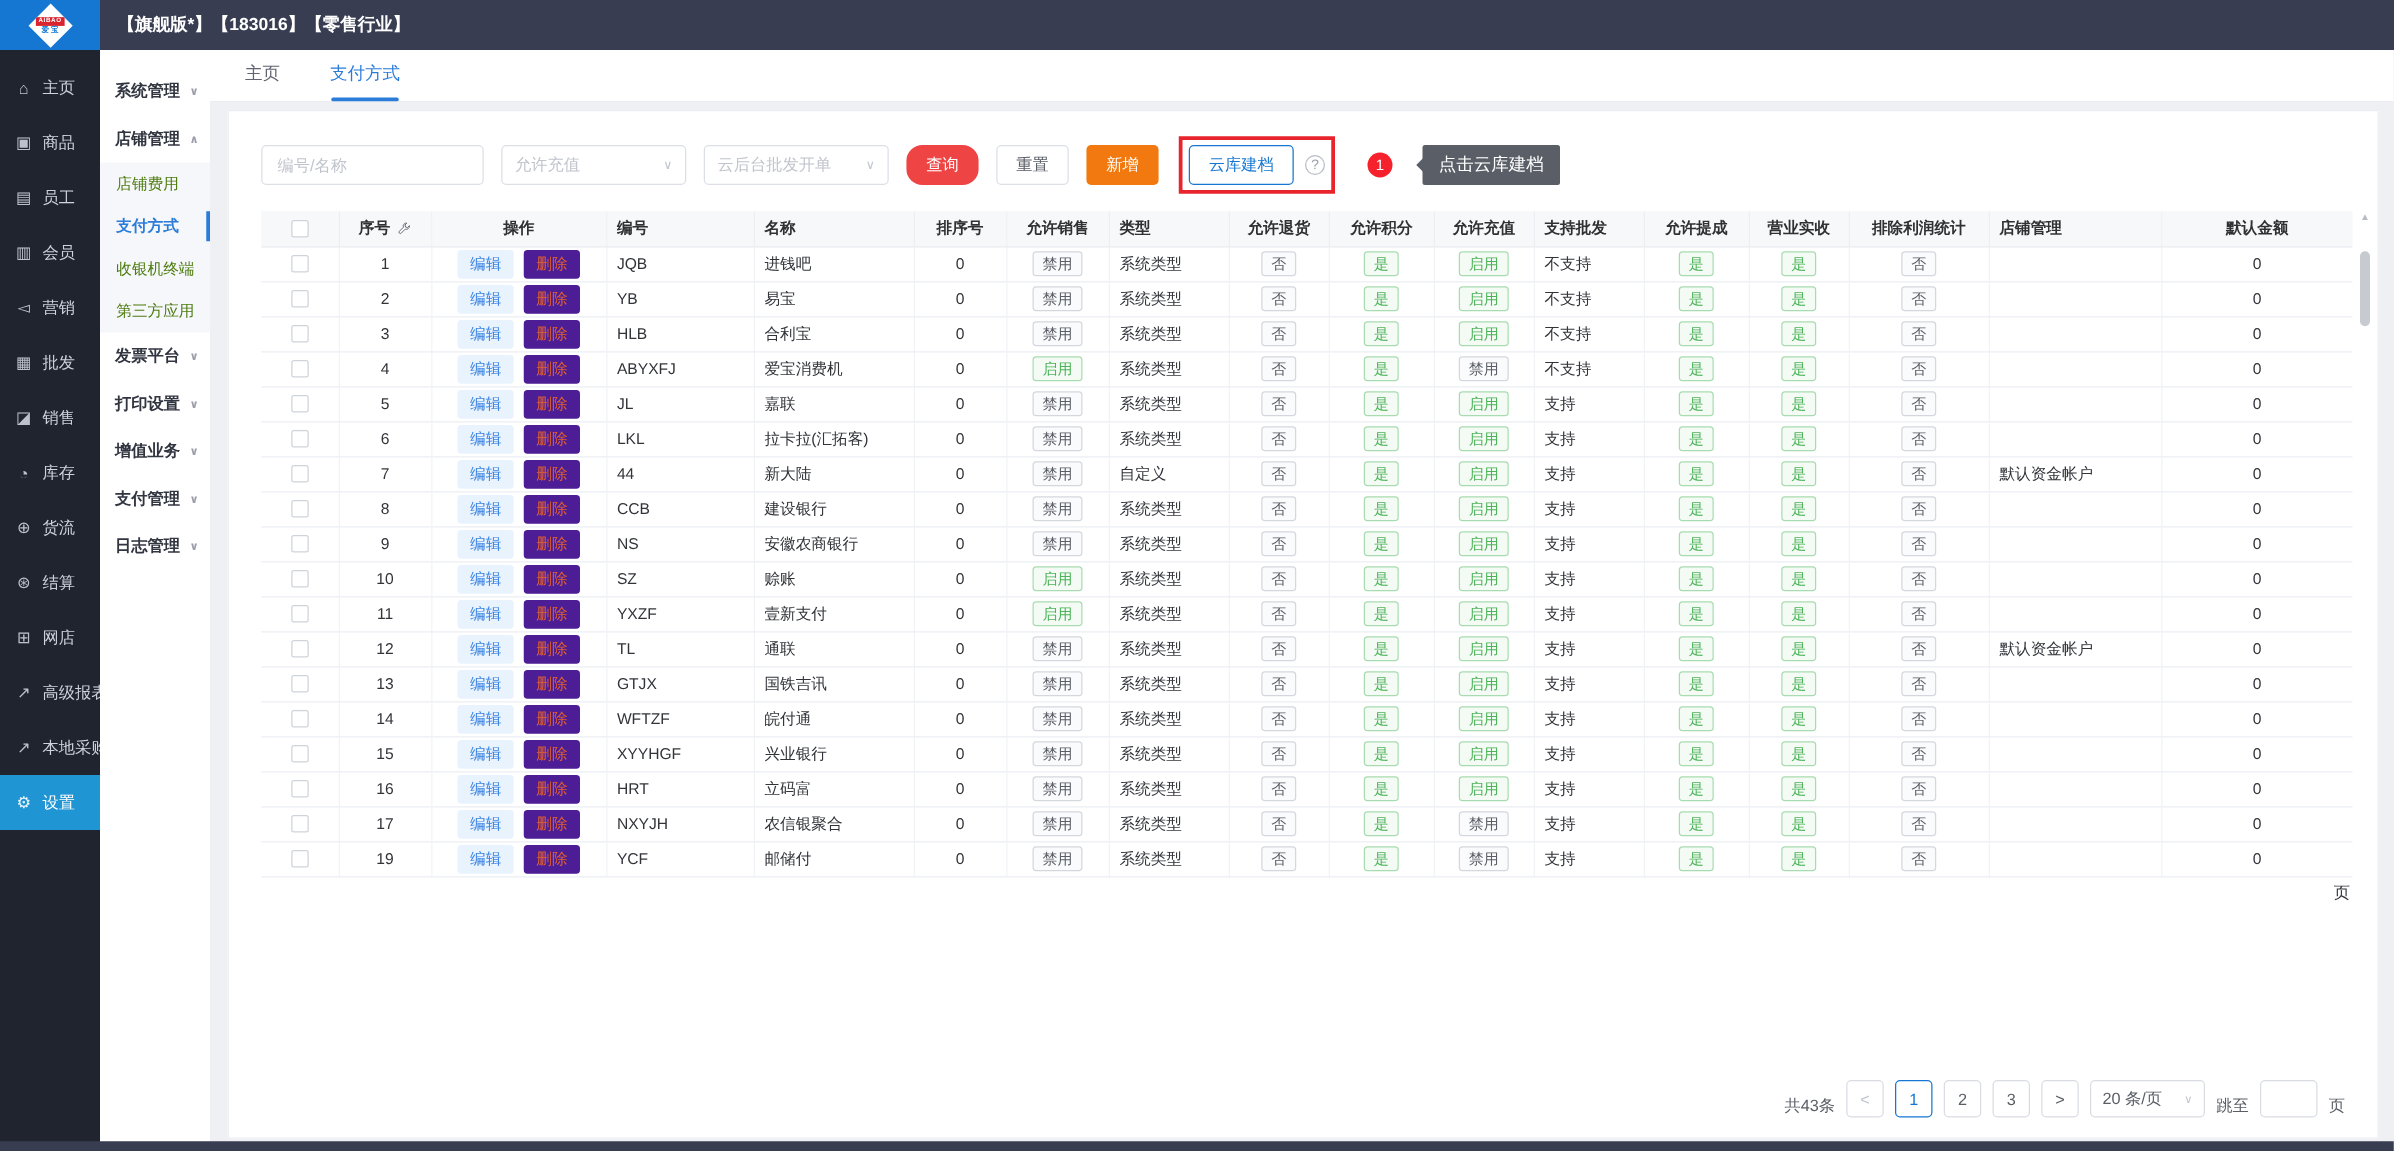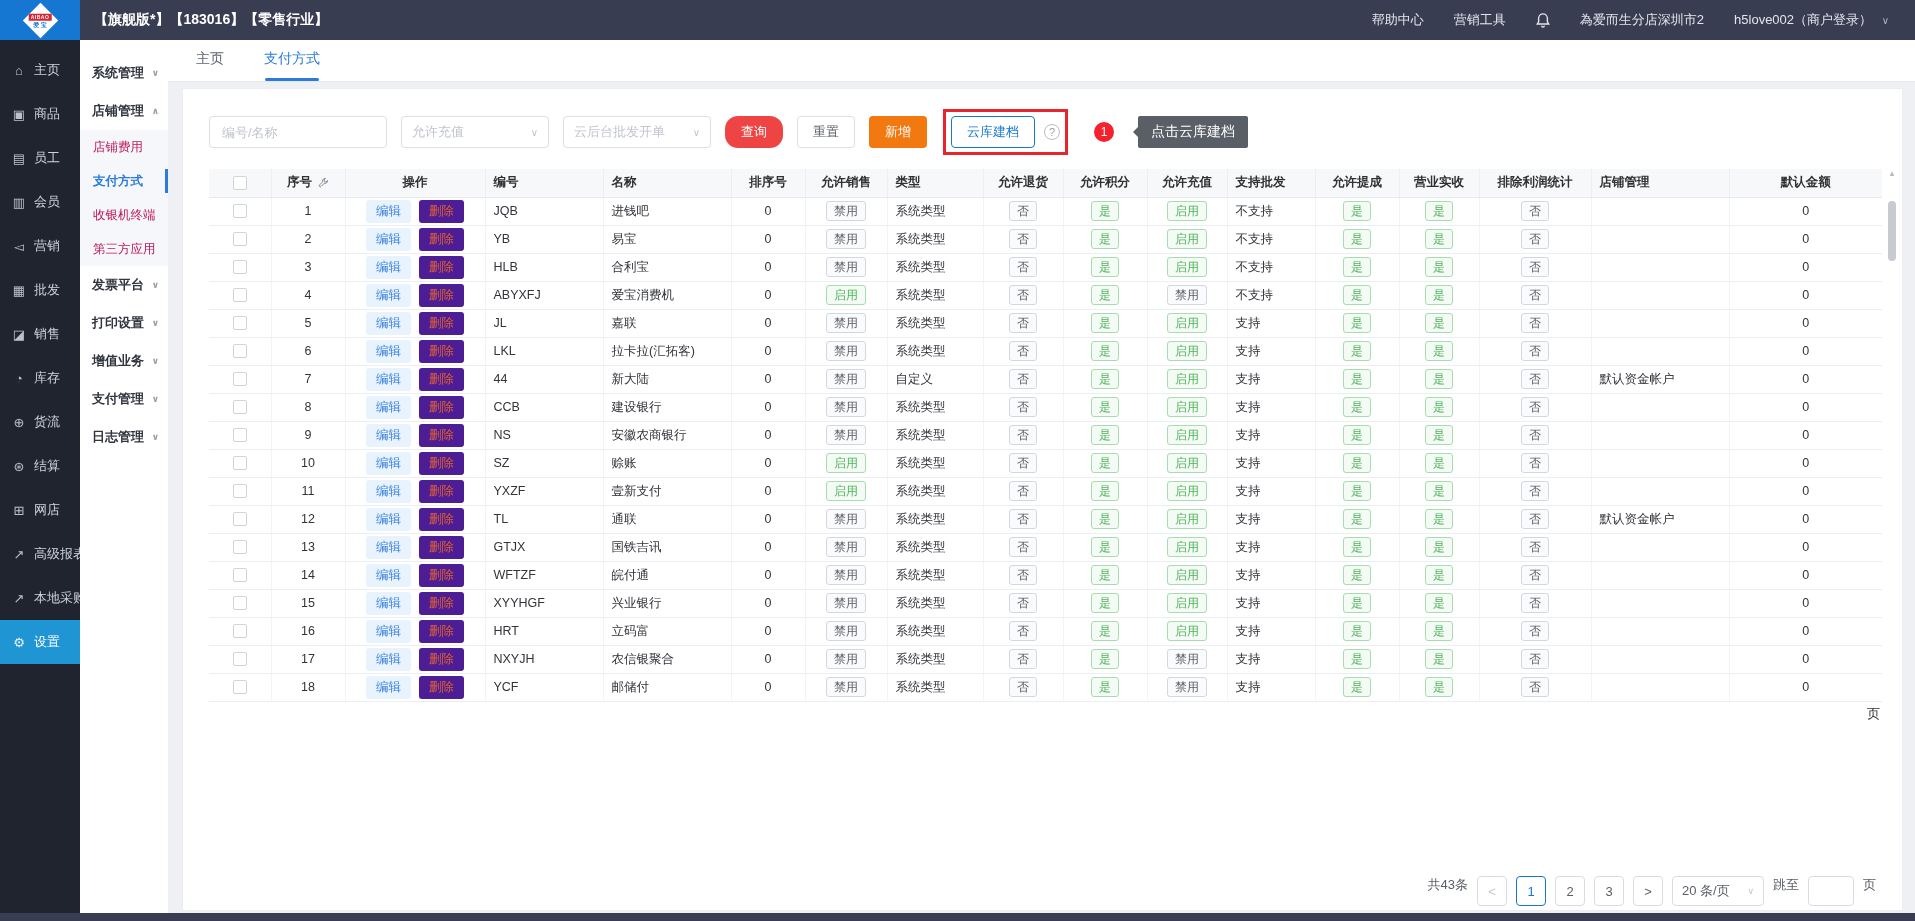--- a/index.html
+++ b/index.html
@@ -32,21 +32,21 @@
   .side-item.active { background:#2095d3; color:#fff; }
   .side-icon { width:16px; text-align:center; font-size:13px; opacity:.9; flex-shrink:0; }
 
   .subsidebar { width:88px; background:#fff; padding-top:14px; flex-shrink:0;
     font-size:13px; color:#303540; }
   .group { height:38px; display:flex; align-items:center; justify-content:space-between;
     padding:0 9px 0 12px; cursor:pointer; font-weight:bold; }
   .chev { color:#9a9ea9; font-size:9px; }
   .subpanel { background:#f6f7fa; }
   .sub-item { height:34px; display:flex; align-items:center; padding-left:13px;
-    font-size:12.5px; color:#be185d; cursor:pointer; position:relative; }
+    font-size:12.5px; color:#4d7c0f; cursor:pointer; position:relative; }
   .sub-item.active { color:#2b7cd9; font-weight:bold; }
   .sub-item.active::after { content:''; position:absolute; right:0; top:5px; bottom:5px;
     width:3px; background:#2b7cd9; }
 
   
   .main { flex:1; display:flex; flex-direction:column; background:#eef0f4; min-width:0; }
   .tabbar { height:42px; background:#fff; display:flex; align-items:flex-end;
     padding-left:28px; gap:40px; border-bottom:1px solid #e6e8ee; flex-shrink:0; }
   .tab { padding-bottom:13px; font-size:14px; color:#5f6470; cursor:pointer; position:relative; }
   .tab.active { color:#2b7cd9; }
@@ -120,22 +120,22 @@
   .tag-gray  { color:#5a5e66; border-color:#d4d7dd; background:#fafbfc; }
 
   .vscroll { position:absolute; top:0; right:-16px; width:12px; height:100%; }
   .vscroll .arrow { color:#b8bcc4; font-size:8px; text-align:center; line-height:10px; }
   .vscroll .thumb { position:absolute; top:32px; left:2px; width:8px; height:60px;
     background:#c7cad0; border-radius:4px; cursor:pointer; }
 
   .stray-page { text-align:right; margin-top:3px; font-size:13px; color:#32343a; padding-right:2px; }
 
   
-  .pagination { position:absolute; right:26px; bottom:4px; display:flex;
-    align-items:flex-start; gap:9px; font-size:13px; color:#5a5e66; }
+  .pagination { position:absolute; right:26px; bottom:16px; display:flex;
+    align-items:flex-end; gap:9px; font-size:13px; color:#5a5e66; }
   .page-btn { min-width:30px; height:30px; border:1px solid #d9dce3; border-radius:4px;
     background:#fff; display:flex; align-items:center; justify-content:center;
     font-size:13px; color:#5a5e66; cursor:pointer; padding:0 6px; }
   .page-btn.active { border-color:#1677d2; color:#1677d2; }
   .page-btn.disabled { color:#c0c4cc; cursor:default; }
   .page-size { width:92px; height:30px; border:1px solid #d9dce3; border-radius:4px;
     display:flex; align-items:center; justify-content:space-between; padding:0 9px;
     color:#5a5e66; cursor:pointer; background:#fff; }
   .page-size .chev { font-size:9px; color:#c0c4cc; }
   .jump-input { width:46px; height:30px; border:1px solid #d9dce3; border-radius:4px;
@@ -150,33 +150,20 @@
 <div class="topbar">
   <div class="logo">
     <div class="diamond">
       <div class="diamond-inner">
         <span class="logo-band">AIBAO</span>
         <span class="logo-cn">爱 宝</span>
       </div>
     </div>
   </div>
   <div class="topbar-title">【旗舰版*】【183016】【零售行业】</div>
-  <div class="topbar-right">
-    <span class="topbar-link">帮助中心</span>
-    <span class="topbar-link">营销工具</span>
-    <svg class="bell" viewBox="0 0 16 18">
-      <path d="M8 2 a5 5 0 0 1 5 5 v4 l1.5 2.5 h-13 L3 11 V7 a5 5 0 0 1 5-5 z"></path>
-      <path d="M6.5 15.5 a1.5 1.5 0 0 0 3 0"></path>
-    </svg>
-    <span class="topbar-link">為爱而生分店深圳市2</span>
-    <span class="topbar-link">
-      <span>h5love002（商户登录）</span>
-      <span class="user-chev">∨</span>
-    </span>
-  </div>
 </div>
 
 <div class="app">
 
   <div class="sidebar" id="sidebar">
       <div class="side-item">
         <span class="side-icon">⌂</span>
         <span>主页</span>
       </div>
       <div class="side-item">
@@ -668,21 +655,21 @@
                 <td class="al-c"><span class="tag tag-gray">禁用</span></td>
                 <td>支持</td>
                 <td class="al-c"><span class="tag tag-green">是</span></td>
                 <td class="al-c"><span class="tag tag-green">是</span></td>
                 <td class="al-c"><span class="tag tag-gray">否</span></td>
                 <td></td>
                 <td class="al-r">0</td>
               </tr>
               <tr>
                 <td class="al-c"><span class="cb"></span></td>
-                <td class="al-c">18</td>
+                <td class="al-c">19</td>
                 <td class="al-c"><span class="act-edit">编辑</span><span class="act-del">删除</span></td>
                 <td>YCF</td>
                 <td>邮储付</td>
                 <td class="al-r">0</td>
                 <td class="al-c"><span class="tag tag-gray">禁用</span></td>
                 <td>系统类型</td>
                 <td class="al-c"><span class="tag tag-gray">否</span></td>
                 <td class="al-c"><span class="tag tag-green">是</span></td>
                 <td class="al-c"><span class="tag tag-gray">禁用</span></td>
                 <td>支持</td>

